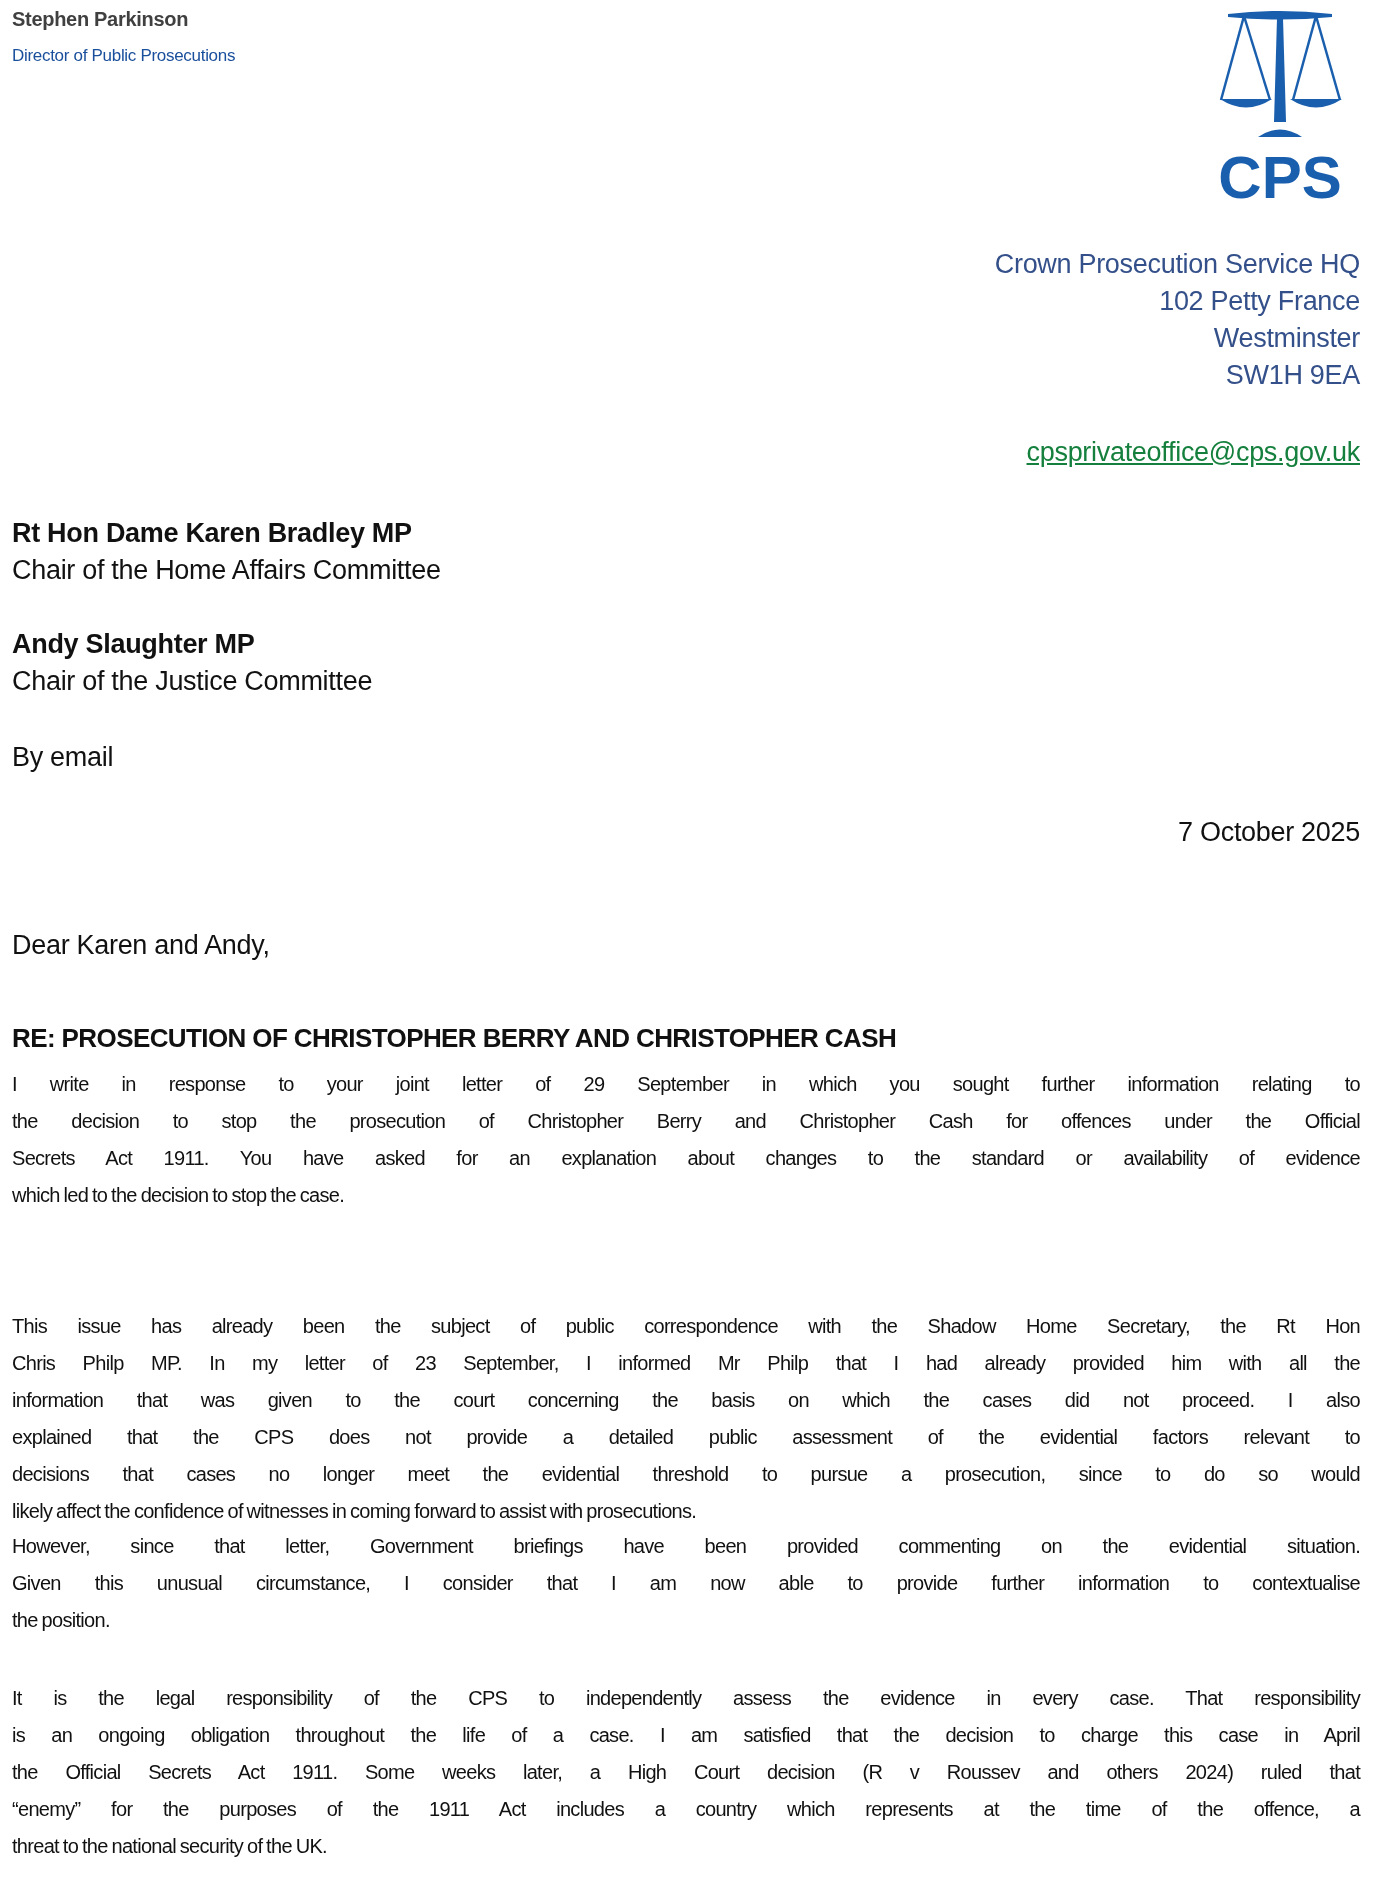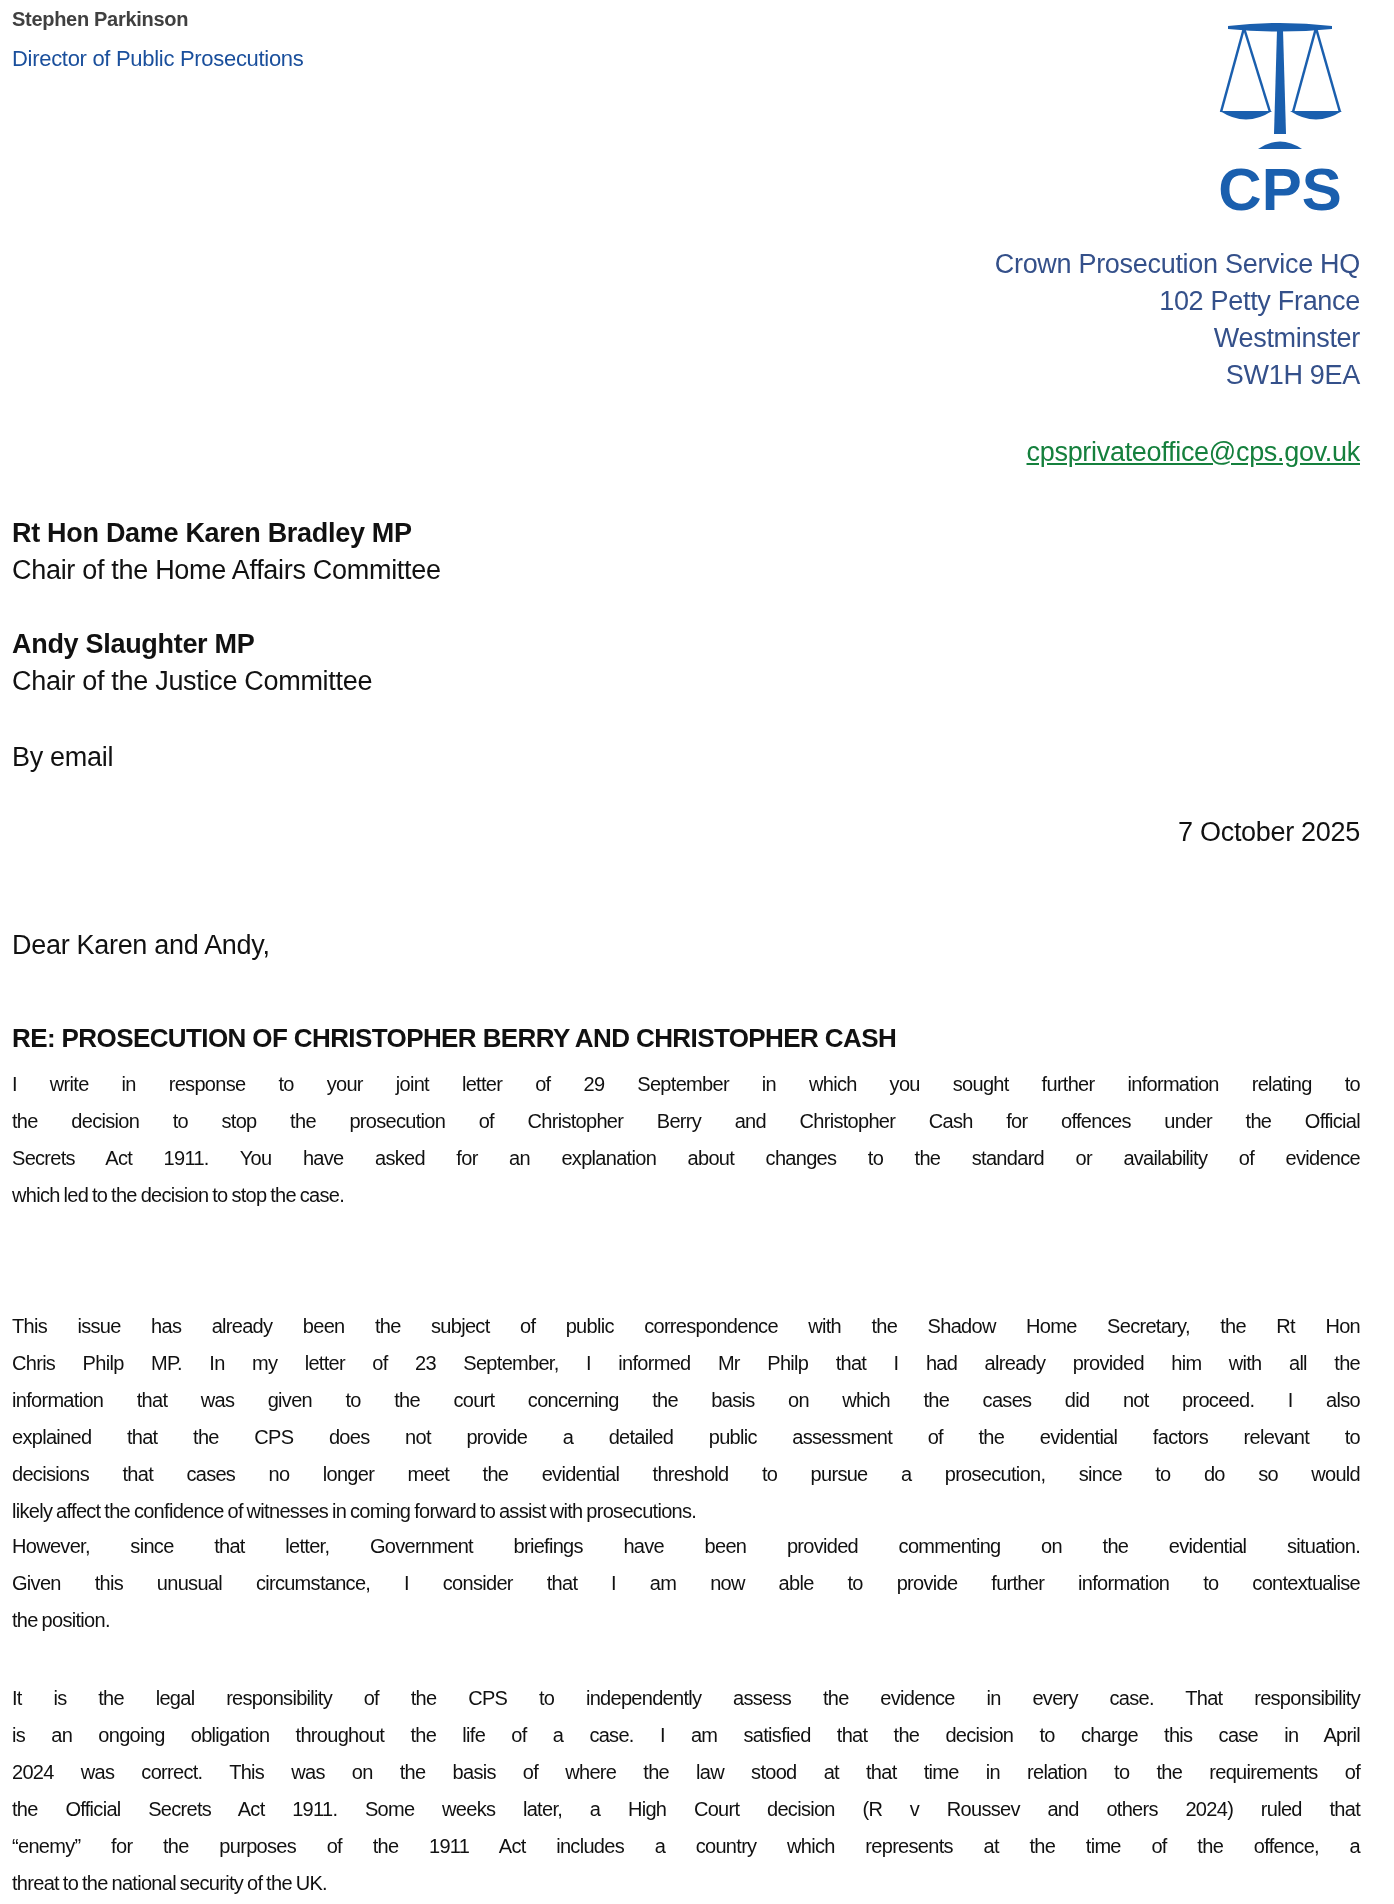--- a/index.html
+++ b/index.html
@@ -3,22 +3,22 @@
   <meta charset="utf-8">
   <style>
     html, body { margin: 0; padding: 0; background: #ffffff; }
     body {
       width: 1394px; height: 1904px; position: relative; overflow: hidden;
       font-family: "Liberation Sans", "DejaVu Sans", sans-serif;
       color: #111111;
     }
     .abs { position: absolute; white-space: nowrap; }
     .sender-name { left: 12px; top: 8px; font-size: 20px; font-weight: bold; color: #404040; letter-spacing: -0.3px; }
-    .sender-title { left: 12px; top: 46px; font-size: 22px; color: #1a4f9c; letter-spacing: -0.3px; }
-    .logo { position: absolute; left: 1200px; top: 16px; width: 160px; height: 200px; }
+    .sender-title { left: 12px; top: 46px; font-size: 17px; color: #1a4f9c; letter-spacing: -0.3px; }
+    .logo { position: absolute; left: 1200px; top: 4px; width: 160px; height: 200px; }
     .addr { right: 34px; font-size: 27px; color: #34508a; text-align: center; letter-spacing: -0.3px; }
     .email { right: 34px; top: 437px; font-size: 27px; color: #15803d; text-decoration: underline; letter-spacing: -0.3px; }
     .rec { left: 12px; font-size: 27px; letter-spacing: -0.3px; }
     .bold { font-weight: bold; }
     .date { right: 34px; top: 817px; font-size: 27px; letter-spacing: -0.3px; }
     .salutation { left: 12px; top: 930px; font-size: 27px; letter-spacing: -0.3px; }
     .subject { left: 12px; top: 1005px; font-size: 26px; font-weight: bold; letter-spacing: -0.6px; margin-top: 18px; }
     .para { position: absolute; left: 12px; width: 1348px; font-size: 20px; line-height: 37px; text-align: justify; letter-spacing: -0.7px; word-spacing: -1px; }
     .para .ln { display: block; white-space: nowrap; text-align-last: justify; }
     .para .ln.last { text-align-last: left; }
@@ -88,17 +88,16 @@
 
 <div class="para" style="top:1528px">
   <span class="ln">However, since that letter, Government briefings have been provided commenting on the evidential situation.</span>
   <span class="ln">Given this unusual circumstance, I consider that I am now able to provide further information to contextualise</span>
   <span class="ln last">the position.</span>
 </div>
 
 <div class="para" style="top:1680px">
   <span class="ln">It is the legal responsibility of the CPS to independently assess the evidence in every case. That responsibility</span>
   <span class="ln">is an ongoing obligation throughout the life of a case. I am satisfied that the decision to charge this case in April</span>
-  <span class="ln">2024 was correct.  This was on the basis of where the law stood at that time in relation to the requirements of</span>
   <span class="ln">the Official Secrets Act 1911. Some weeks later, a High Court decision (R v Roussev and others 2024) ruled that</span>
   <span class="ln">“enemy” for the purposes of the 1911 Act includes a country which represents at the time of the offence, a</span>
   <span class="ln last">threat to the national security of the UK.</span>
 </div>
 
 </body></html>

